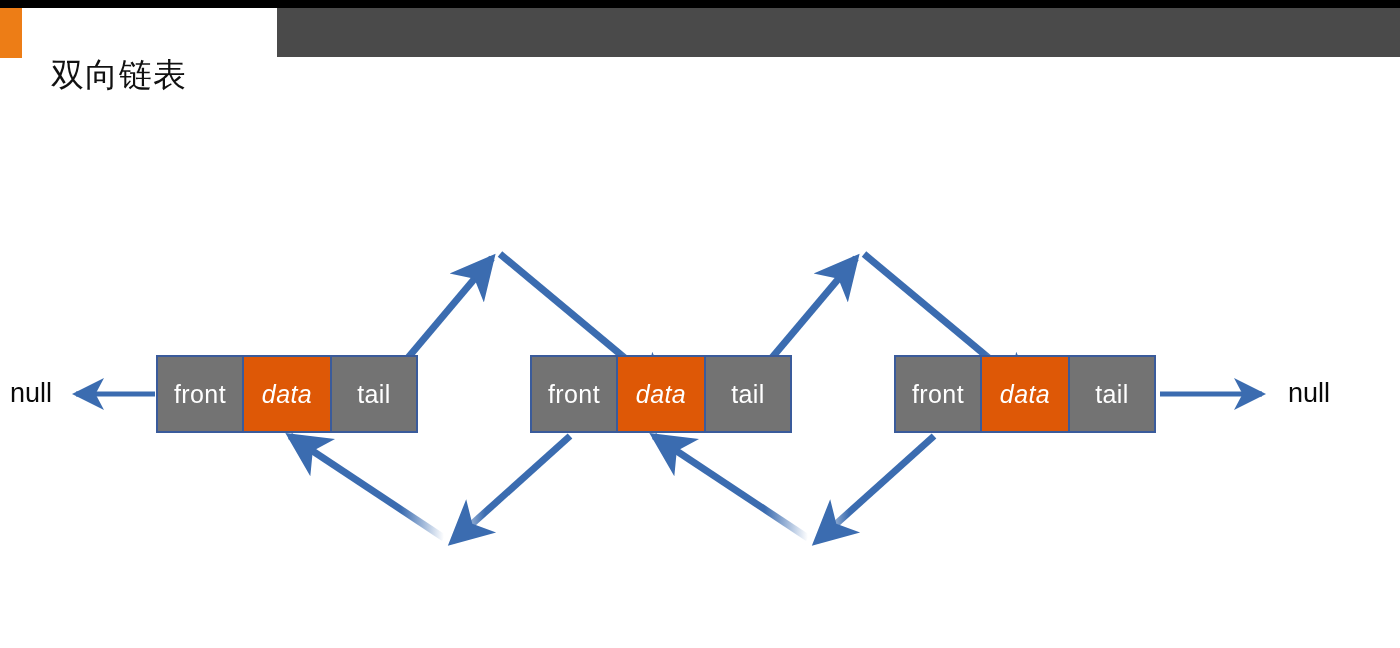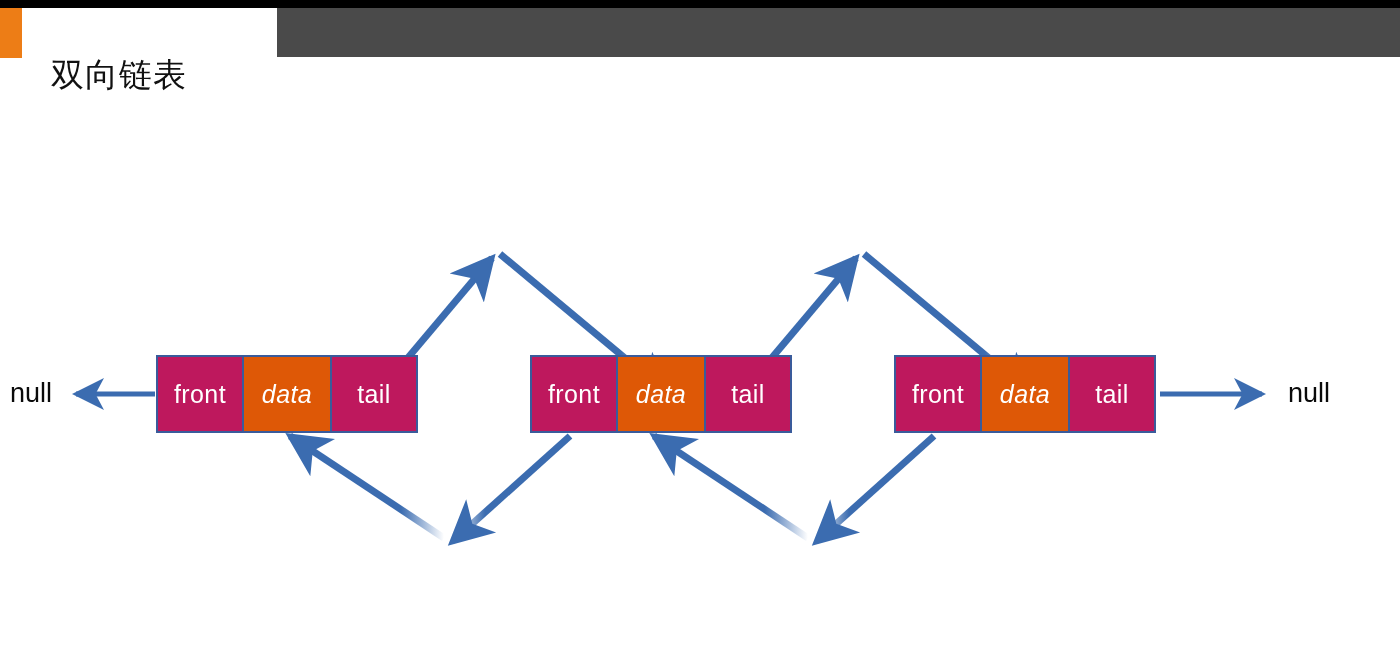--- a/index.html
+++ b/index.html
@@ -83,21 +83,21 @@
     display: flex;
     align-items: center;
     justify-content: center;
     color: #FFFFFF;
     font-size: 25px;
     font-family: "Liberation Sans", "DejaVu Sans", sans-serif;
     font-weight: 400;
     letter-spacing: 0.4px;
   }
   .cell.front, .cell.tail {
-    background: #be185d;
+    background: #737373;
     width: 88px;
   }
   .cell.data {
     background: #DE5806;
     width: 90px;
     margin-left: -2px;
     margin-right: -2px;
     font-style: italic;
   }
 

